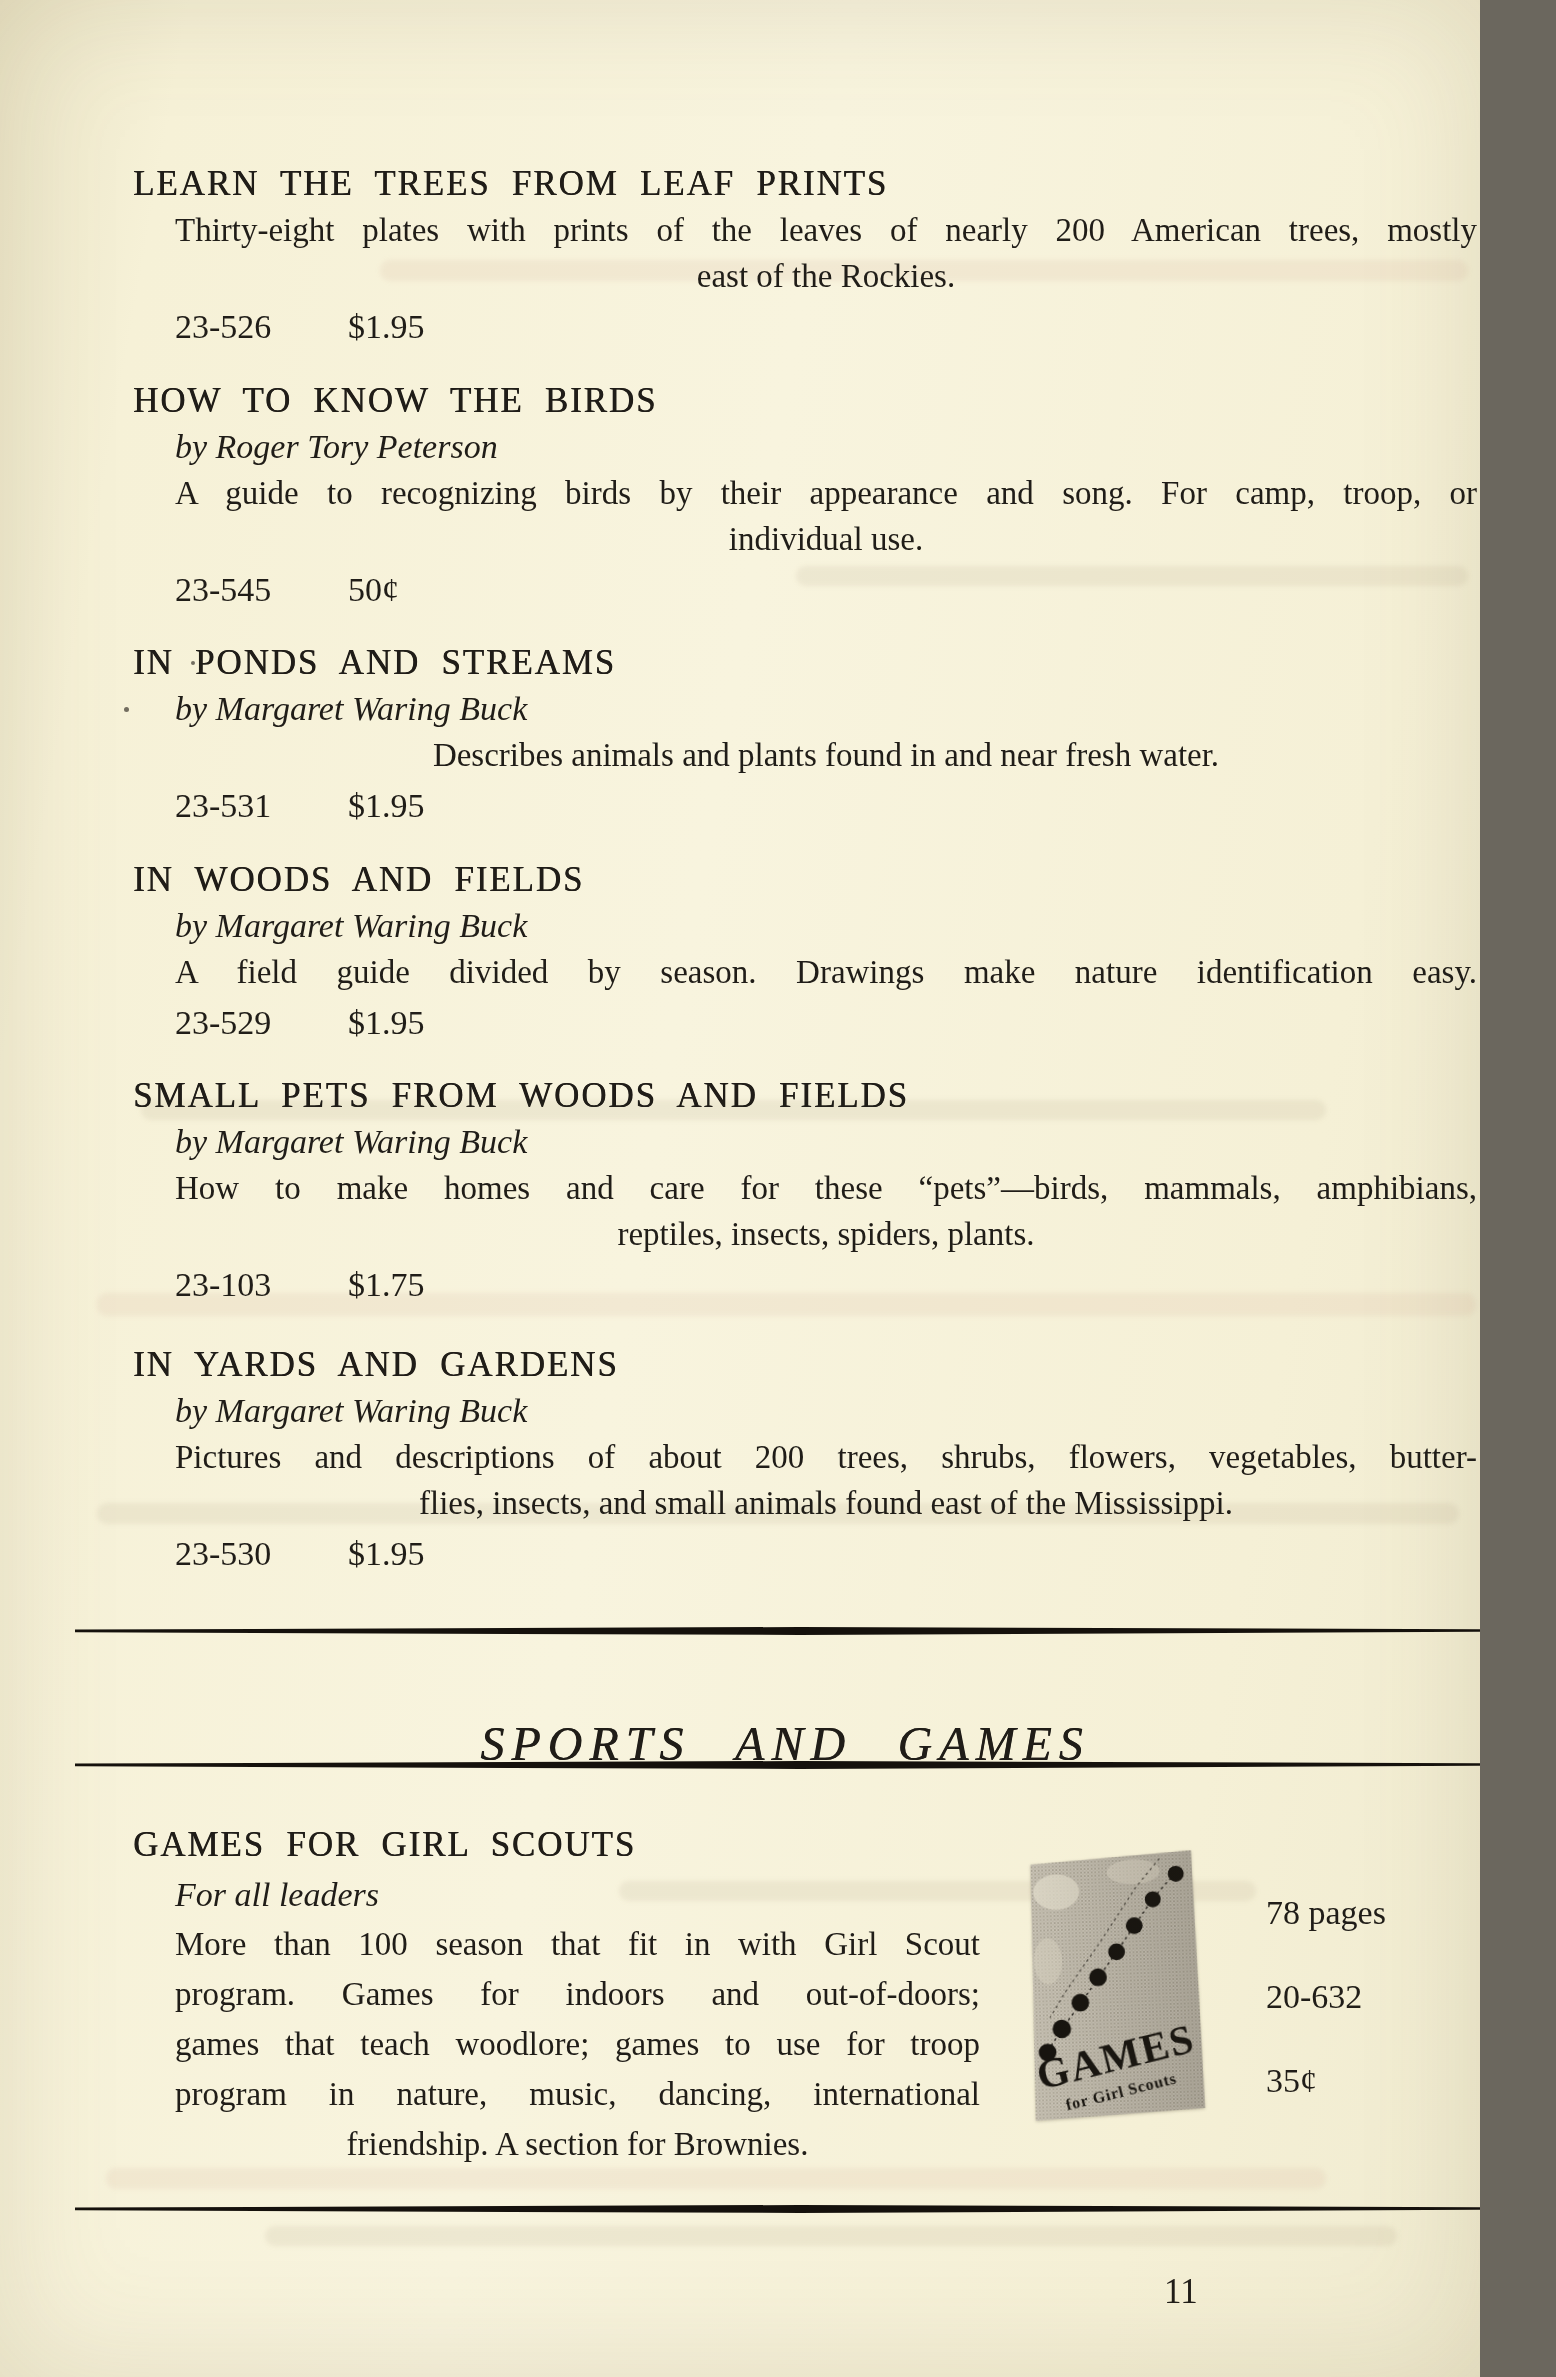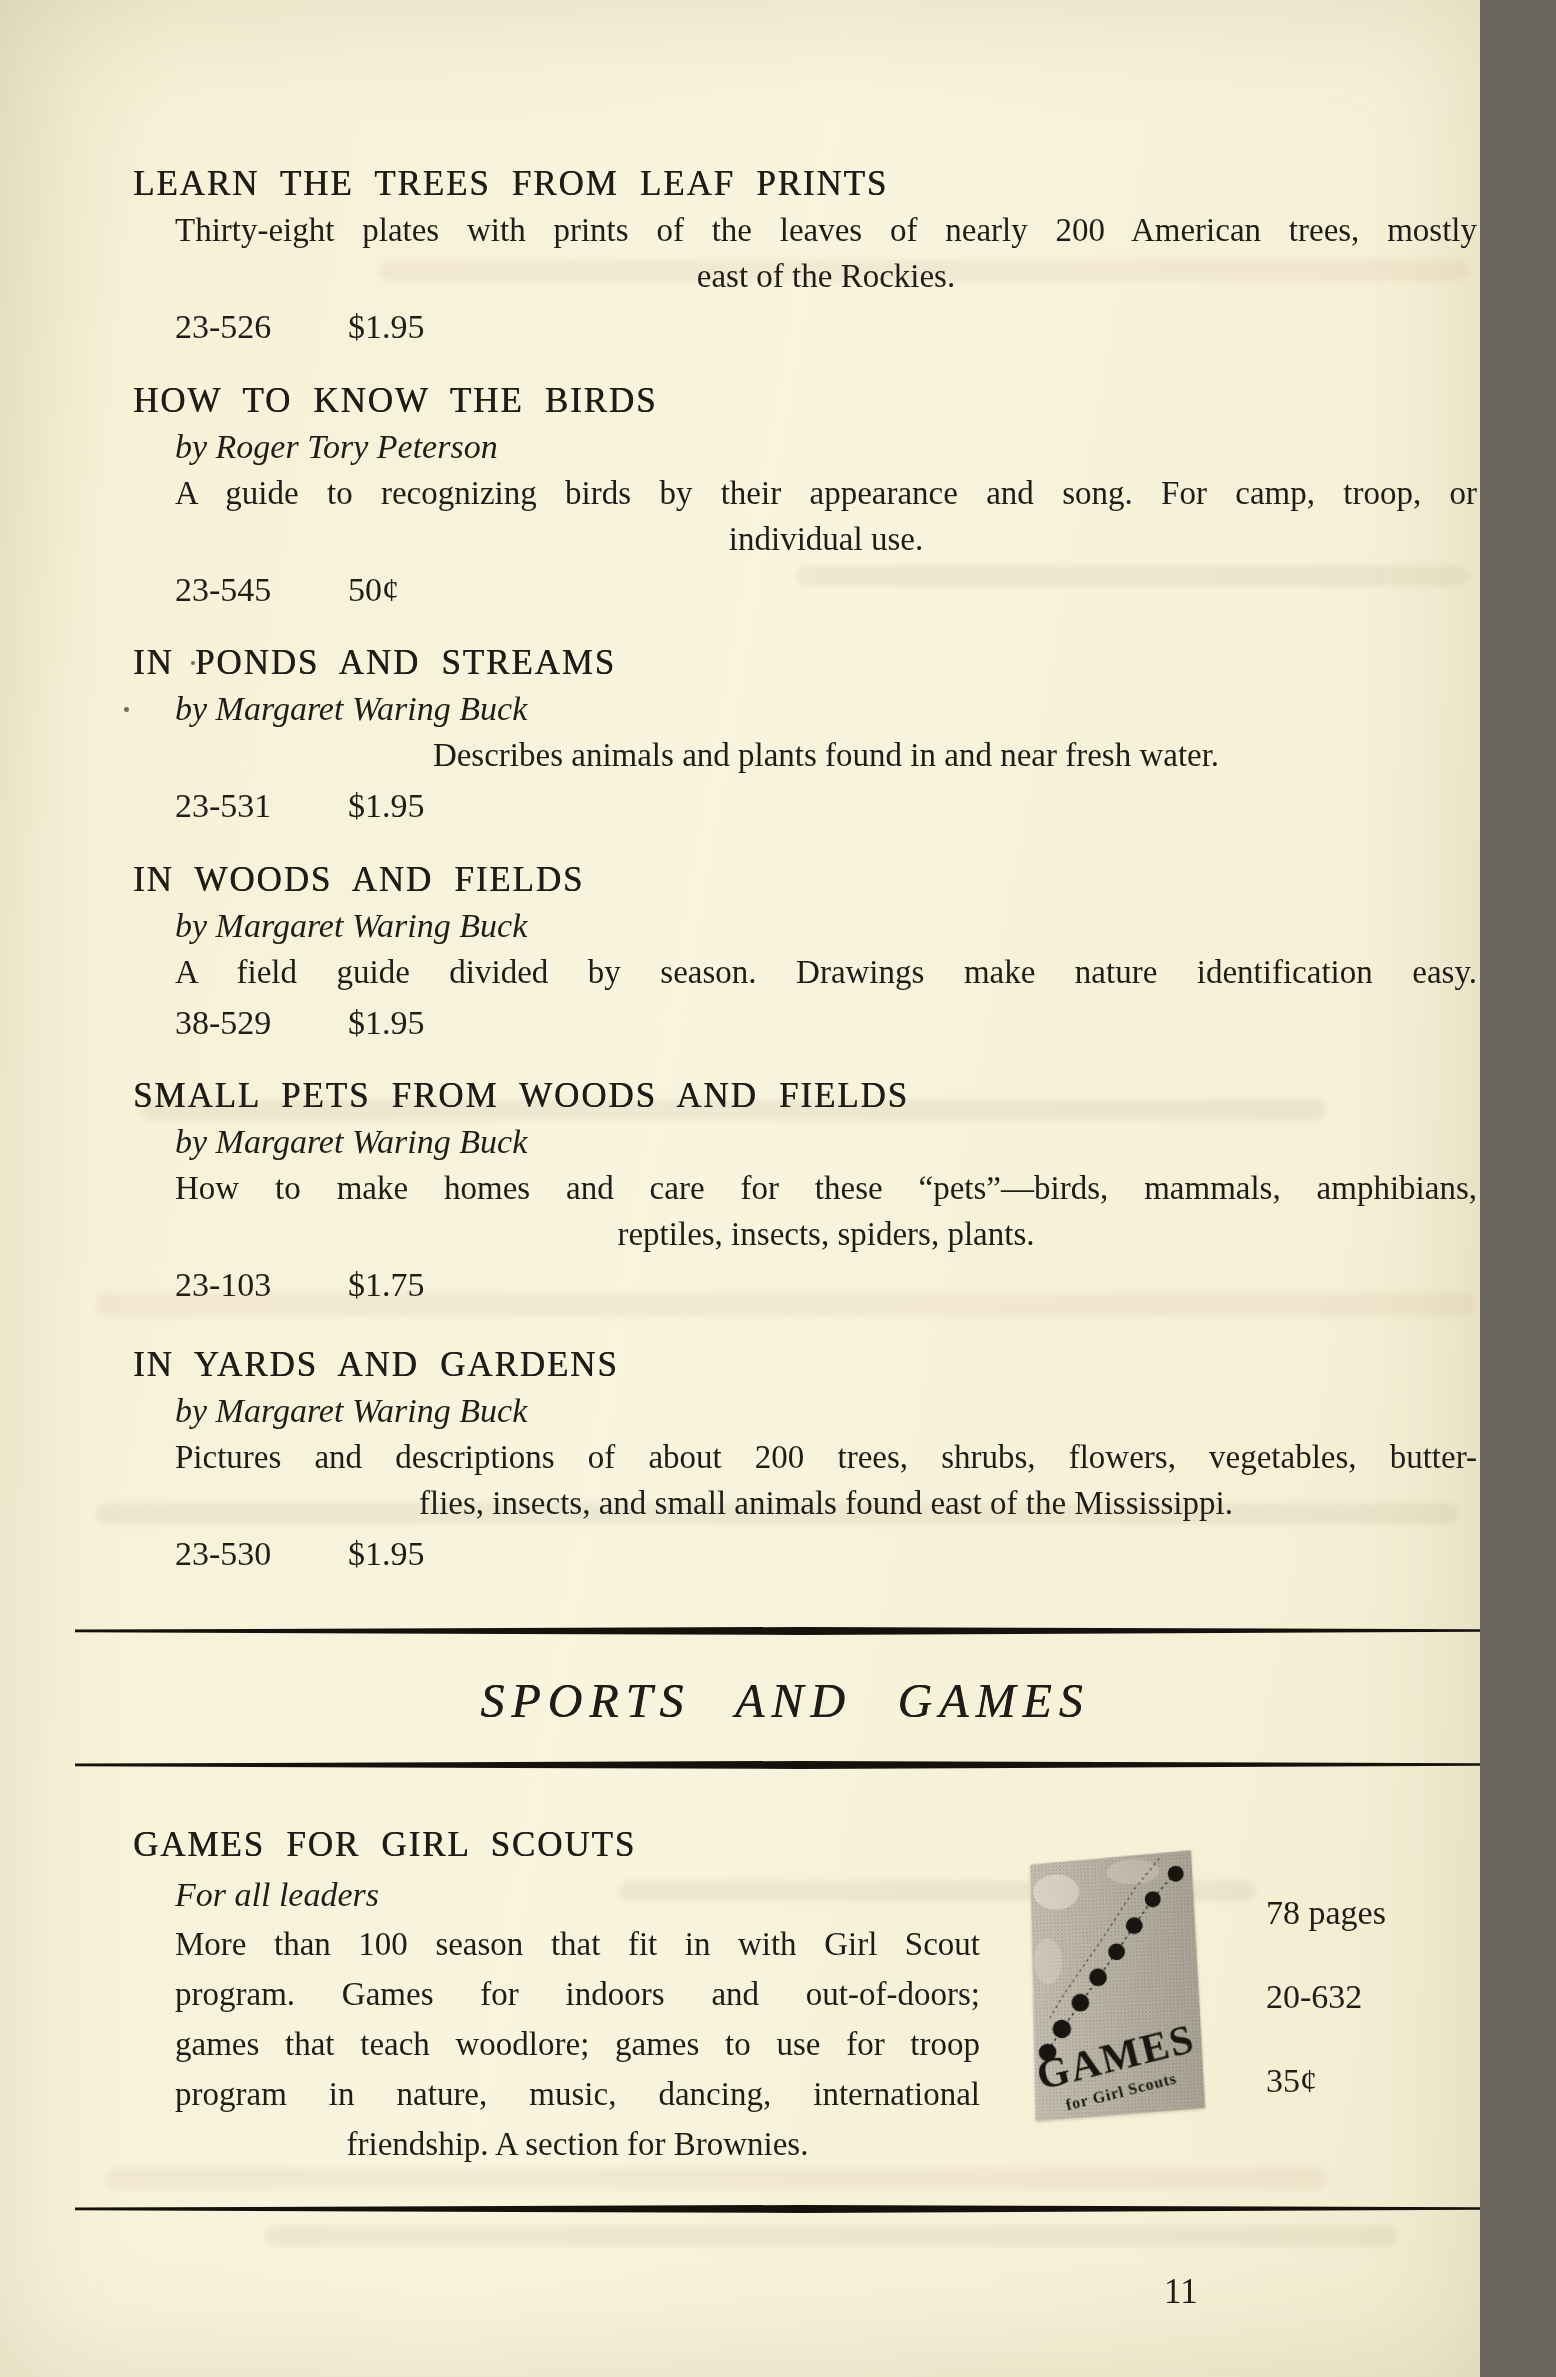--- a/index.html
+++ b/index.html
@@ -24,21 +24,21 @@
   .line.just { text-align:justify; text-align-last:justify; }
   .line.last { text-align:center; }
   .codeline { margin-top:5.3px; font-size:34px; line-height:46px; white-space:nowrap; }
   .code { display:inline-block; width:173px; }
   
   .rule {
     position:absolute; left:75px; width:1420px; height:8px; background:#15110c;
     clip-path:polygon(0 32%, 51% 0%, 100% 28%, 100% 58%, 51% 100%, 0% 66%);
   }
   .sheading {
-    position:absolute; left:75px; top:1672px; width:1420px; text-align:center;
+    position:absolute; left:75px; top:1715px; width:1420px; text-align:center;
     font-style:italic; font-size:48px; line-height:57px;
     letter-spacing:7px; word-spacing:26.5px; text-shadow:0.4px 0 0 currentColor;
   }
   
   .entry.games .desc { width:805px; }
   .entry.games .desc .line { line-height:50px; }
   .entry.games .author { margin-top:3.5px; }
   .entry.games .desc { margin-top:1.8px; }
   .meta { position:absolute; left:1266px; font-size:34px; line-height:47px; white-space:nowrap; }
   
@@ -112,21 +112,21 @@
   </div>
 
   <div class="entry" style="top:857px">
     <div class="btitle">IN WOODS AND FIELDS</div>
     <div class="indent">
       <div class="author">by Margaret Waring Buck</div>
       <div class="desc">
           <div class="line just">A field guide divided by season. Drawings make nature identification easy.</div>
         </div>
       <div class="codeline">
-        <span class="code">38-529</span><span class="price">$1.95</span>
+        <span class="code">23-529</span><span class="price">$1.95</span>
       </div>
     </div>
   </div>
 
   <div class="entry" style="top:1073px">
     <div class="btitle">SMALL PETS FROM WOODS AND FIELDS</div>
     <div class="indent">
       <div class="author">by Margaret Waring Buck</div>
       <div class="desc">
           <div class="line just">How to make homes and care for these “pets”—birds, mammals, amphibians,</div>

